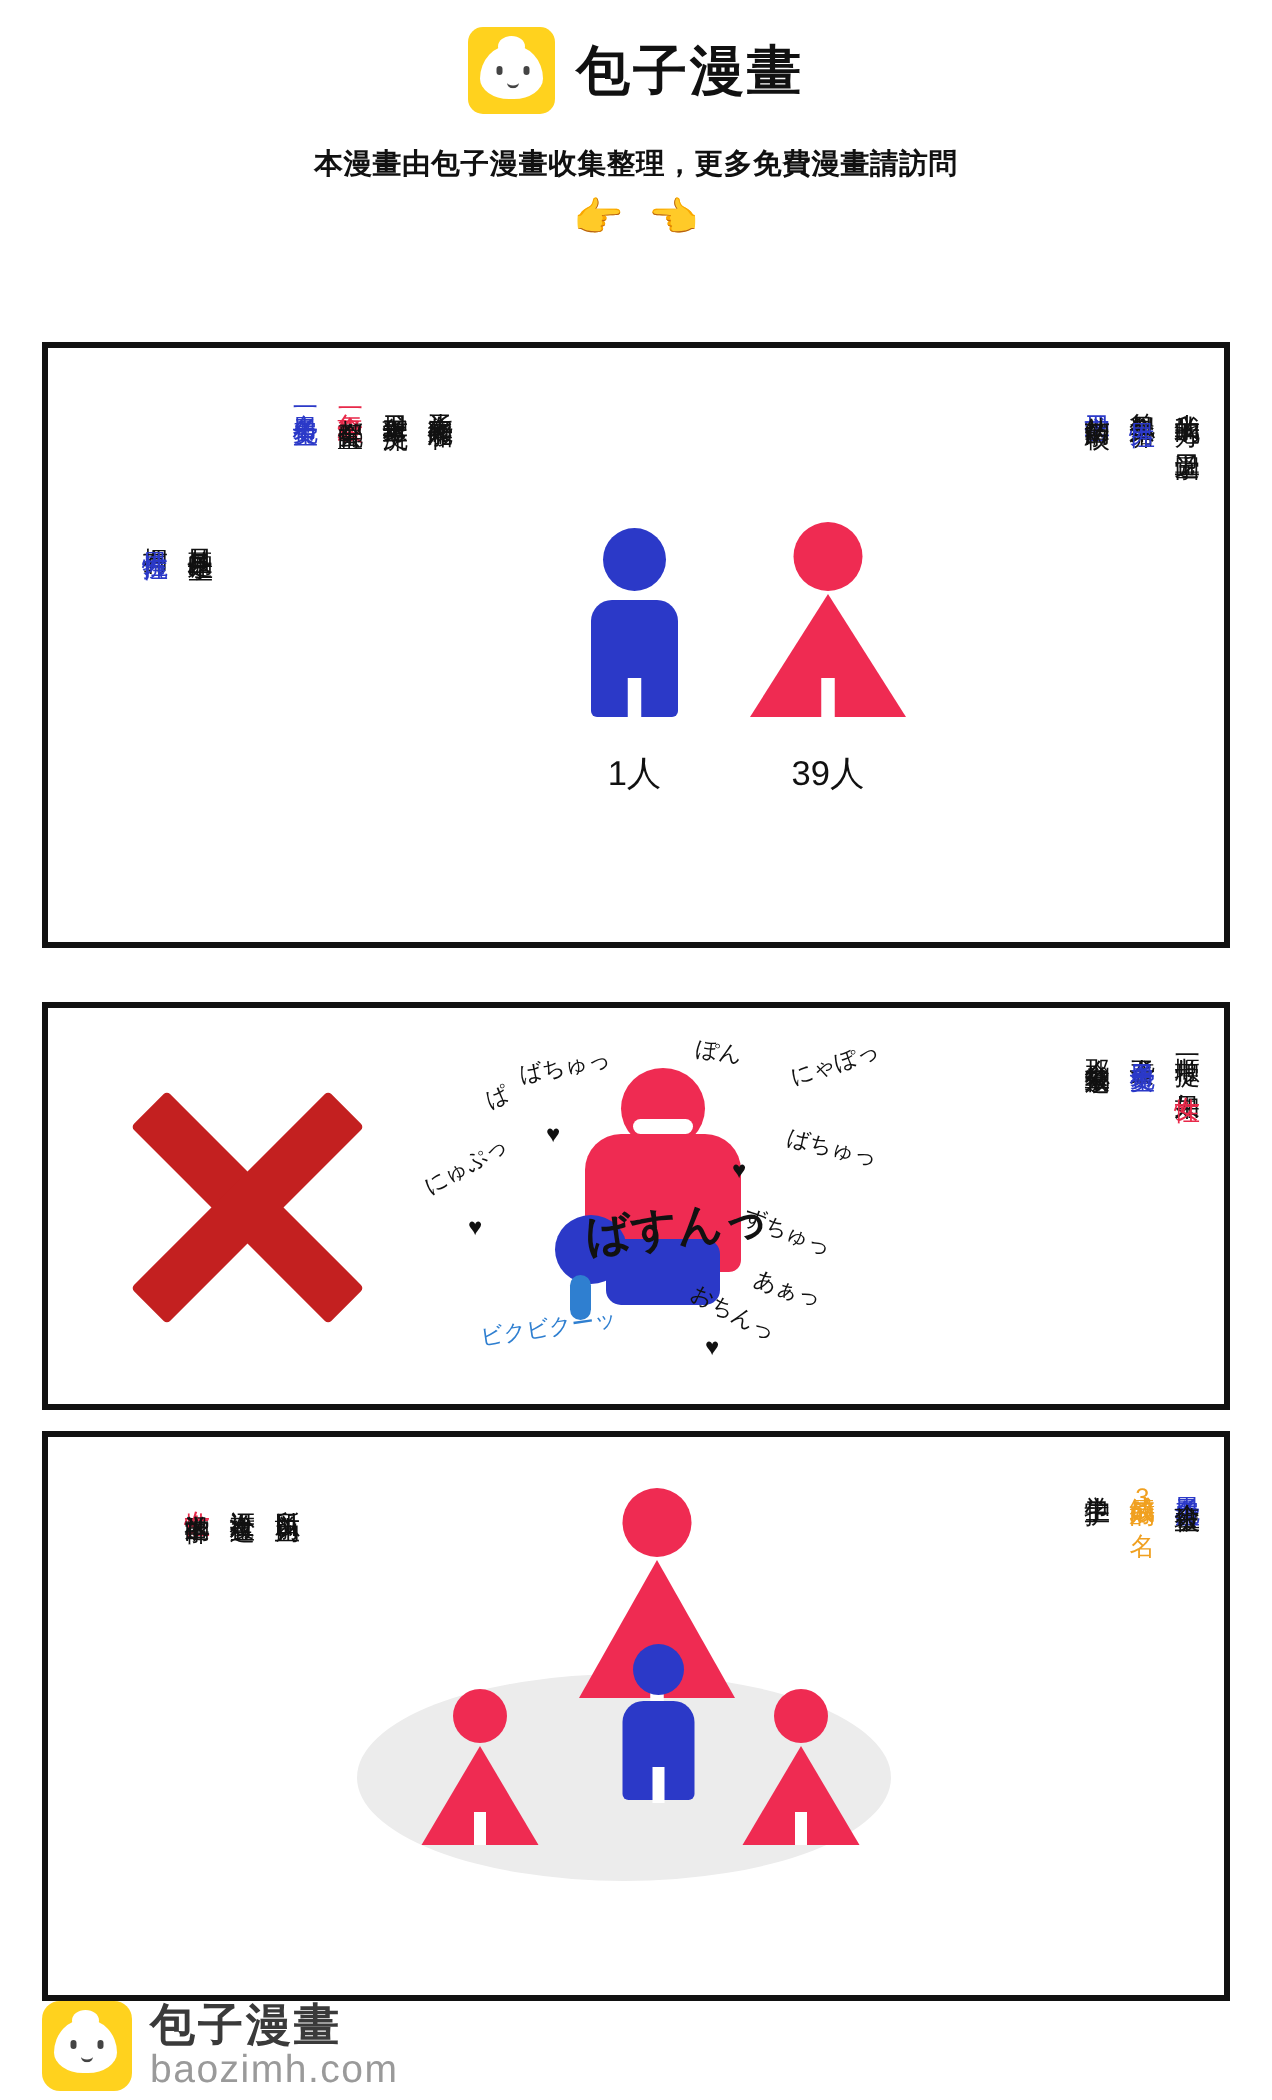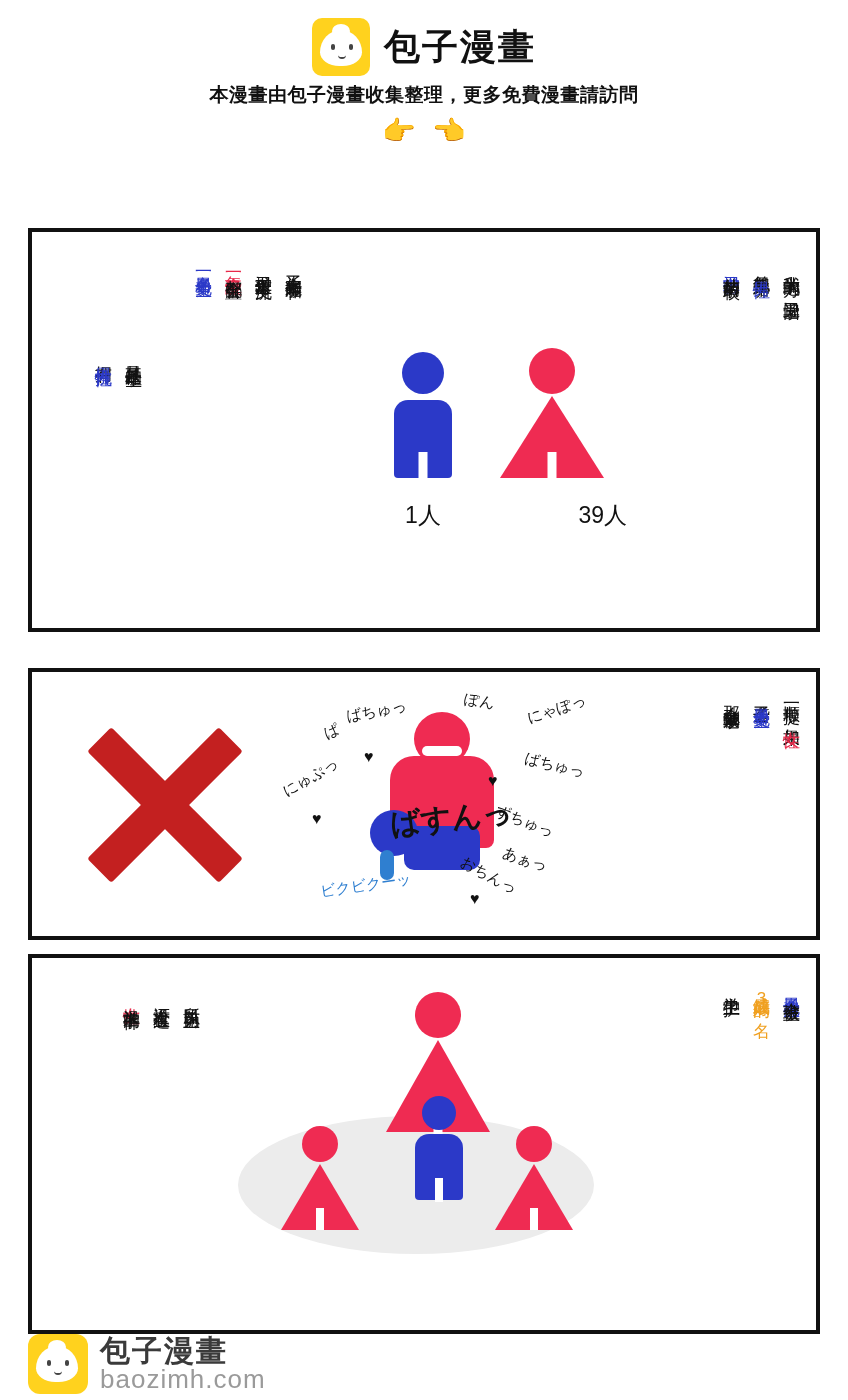--- a/index.html
+++ b/index.html
@@ -73,21 +73,21 @@
     border-bottom: 2px solid #444;
     border-radius: 0 0 8px 8px;
   }
   .brand-title {
     font-size: 36px;
     font-weight: bold;
     letter-spacing: 2px;
     color: #111111;
   }
   .promo-line {
-    margin-top: 6px;
+    margin-top: 20px;
     font-size: 19px;
     font-weight: bold;
     color: #111111;
     letter-spacing: 0.5px;
   }
   .url-row {
     margin-top: 10px;
     display: flex;
     align-items: center;
     justify-content: center;
@@ -281,21 +281,21 @@
     <div class="body male-body" style="top:48px; width:58px; height:78px; background:#2b39c8;"></div>
     <div class="male-legs" style="top:100px; width:9px; height:28px;"></div>
   </div>
   <div class="count-label" style="left:338px; top:268px; width:106px;">1人</div>
 
   <div class="person" style="position:absolute; left:466px; top:116px; width:108px; height:136px;">
     <div class="head" style="top:0; width:46px; height:46px; background:#ef2b52;"></div>
     <div class="skirt" style="top:48px; border-left:52px solid transparent; border-right:52px solid transparent; border-bottom:82px solid #ef2b52;"></div>
     <div class="fem-legs" style="top:104px; width:9px; height:28px;"></div>
   </div>
-  <div class="count-label" style="left:475px; top:268px; width:120px;text-align:right;">39人</div>
+  <div class="count-label" style="left:460px; top:268px; width:120px;">39人</div>
 </div>
 
 <div class="panel" id="panel-2">
   <div class="vtext" style="right:14px; top:20px;">顺带一提 如果<span class="c-red">女性</span></div>
   <div class="vtext" style="right:44px; top:20px;">袭击了<span class="c-blue">男子免费生</span></div>
   <div class="vtext" style="right:74px; top:20px;">那么会立刻被退学</div>
 
   <div class="big-x" style="left:48px; top:48px;">
     <span class="a"></span>
       <span class="b"></span>

